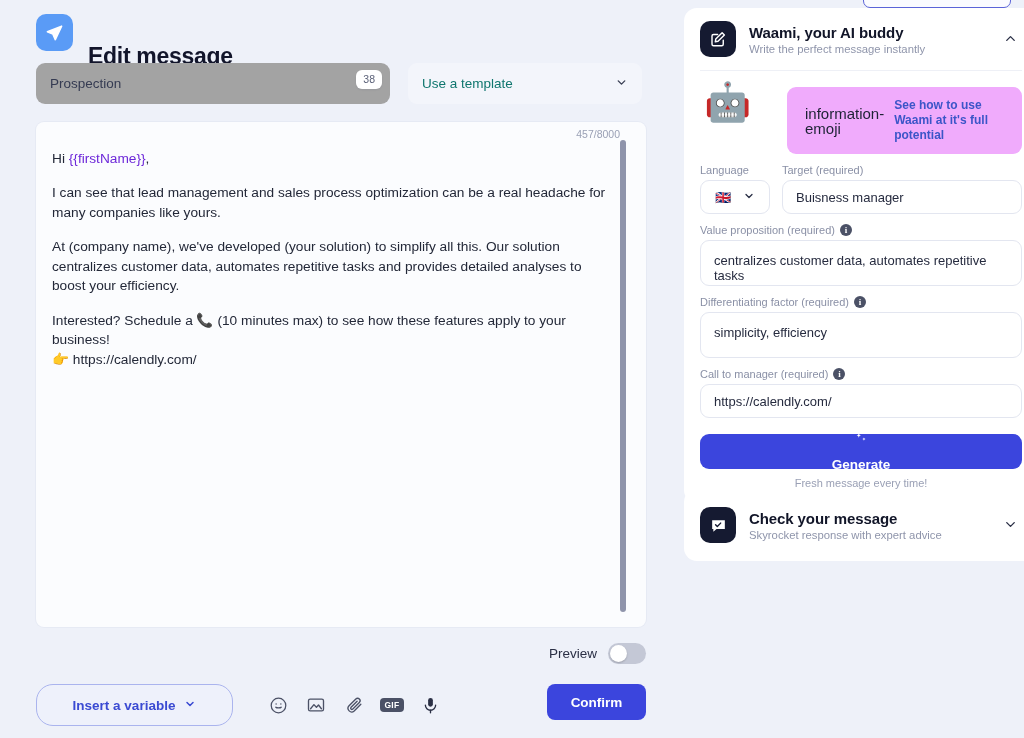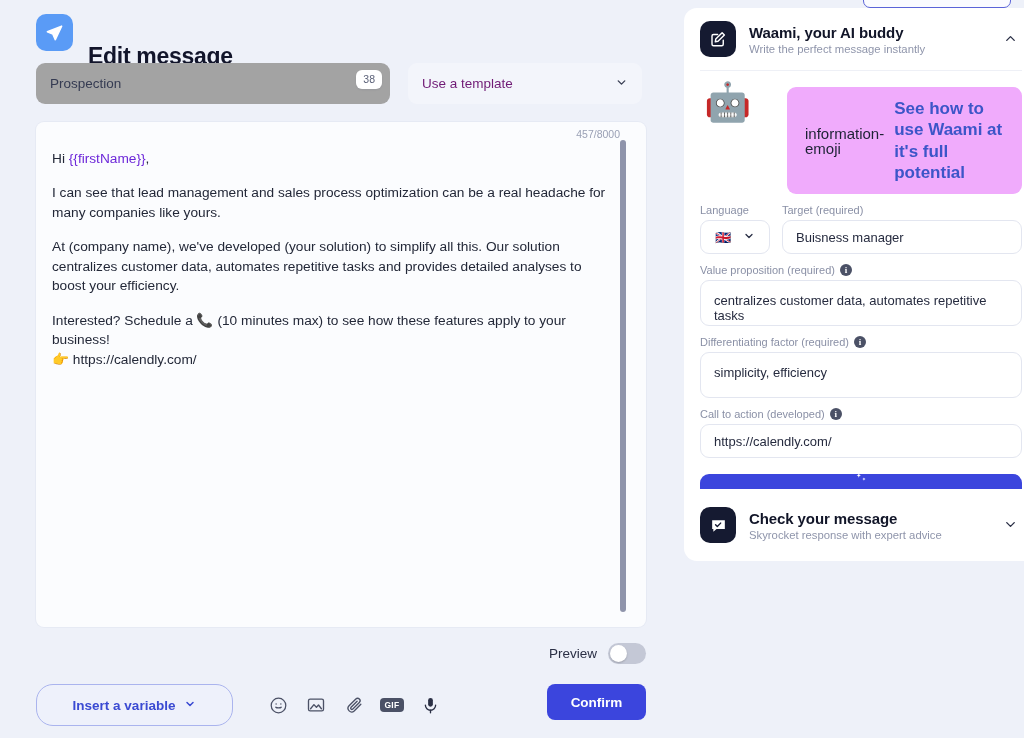--- a/index.html
+++ b/index.html
@@ -91,21 +91,21 @@
     height: 41px;
     background: #f3f5fb;
     border-radius: 9px;
     display: flex;
     align-items: center;
     justify-content: space-between;
     padding: 0 14px;
   }
   .template-field .ph {
     font-size: 13.5px;
-    color: #701a75;
+    color: #0f766e;
   }
 
   
   .editor-wrap {
     position: relative;
     margin: 18px 24px 0 36px;
     height: 505px;
     background: #fbfcfe;
     border-radius: 8px;
     box-shadow: 0 0 0 1px #e6eaf4;
@@ -330,21 +330,21 @@
     padding: 11px 18px;
     display: flex;
     align-items: center;
     gap: 10px;
     margin-top: 6px;
     cursor: pointer;
     margin-left: 23px;
   }
   .info-banner .info-ico { font-size: 15px; line-height: 1; }
   .info-banner .info-txt {
-    font-size: 17px;
+    font-size: 12px;
     font-weight: bold;
     color: #3c55c8;
     line-height: 1.25;
   }
 
   .field-label {
     font-size: 11px;
     color: #8a90a6;
     margin: 10px 0 4px 0;
     display: flex;
@@ -594,21 +594,21 @@
       </div>
       <div class="area-box">centralizes customer data, automates repetitive tasks</div>
 
       <div class="field-label">
         <span>Differentiating factor (required)</span>
         <span class="info-dot">i</span>
       </div>
       <div class="area-box">simplicity, efficiency</div>
 
       <div class="field-label">
-        <span>Call to action (developed)</span>
+        <span>Call to manager (required)</span>
         <span class="info-dot">i</span>
       </div>
       <div class="txt-box">https://calendly.com/</div>
 
       <button class="generate-btn">
         <span>
           <svg width="13" height="13" viewBox="0 0 24 24" fill="#ffffff">
             <path d="M7 2l1.1 3.1L11 6.2 8.1 7.3 7 10.4 5.9 7.3 3 6.2l2.9-1.1z"></path>
             <path d="M16.5 10l.8 2.2 2.2.8-2.2.8-.8 2.2-.8-2.2-2.2-.8 2.2-.8z"></path>
           </svg>

